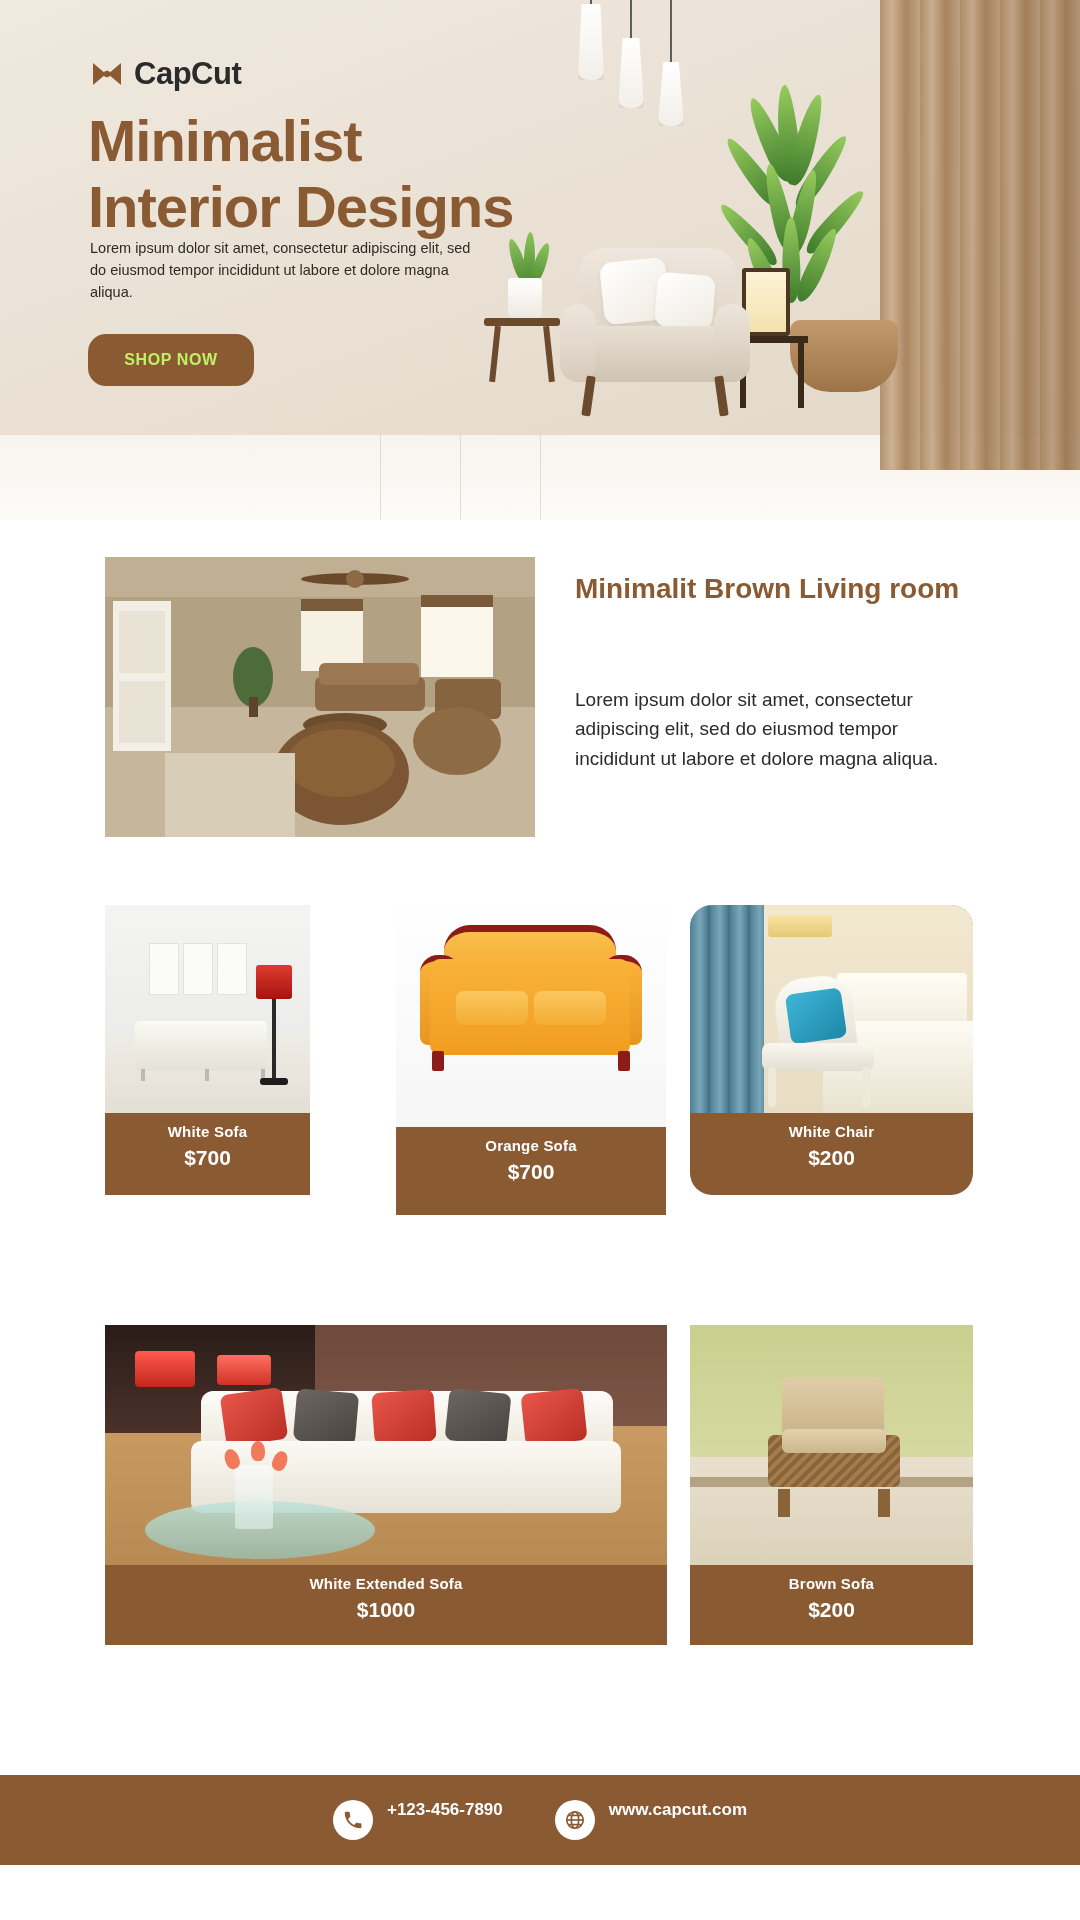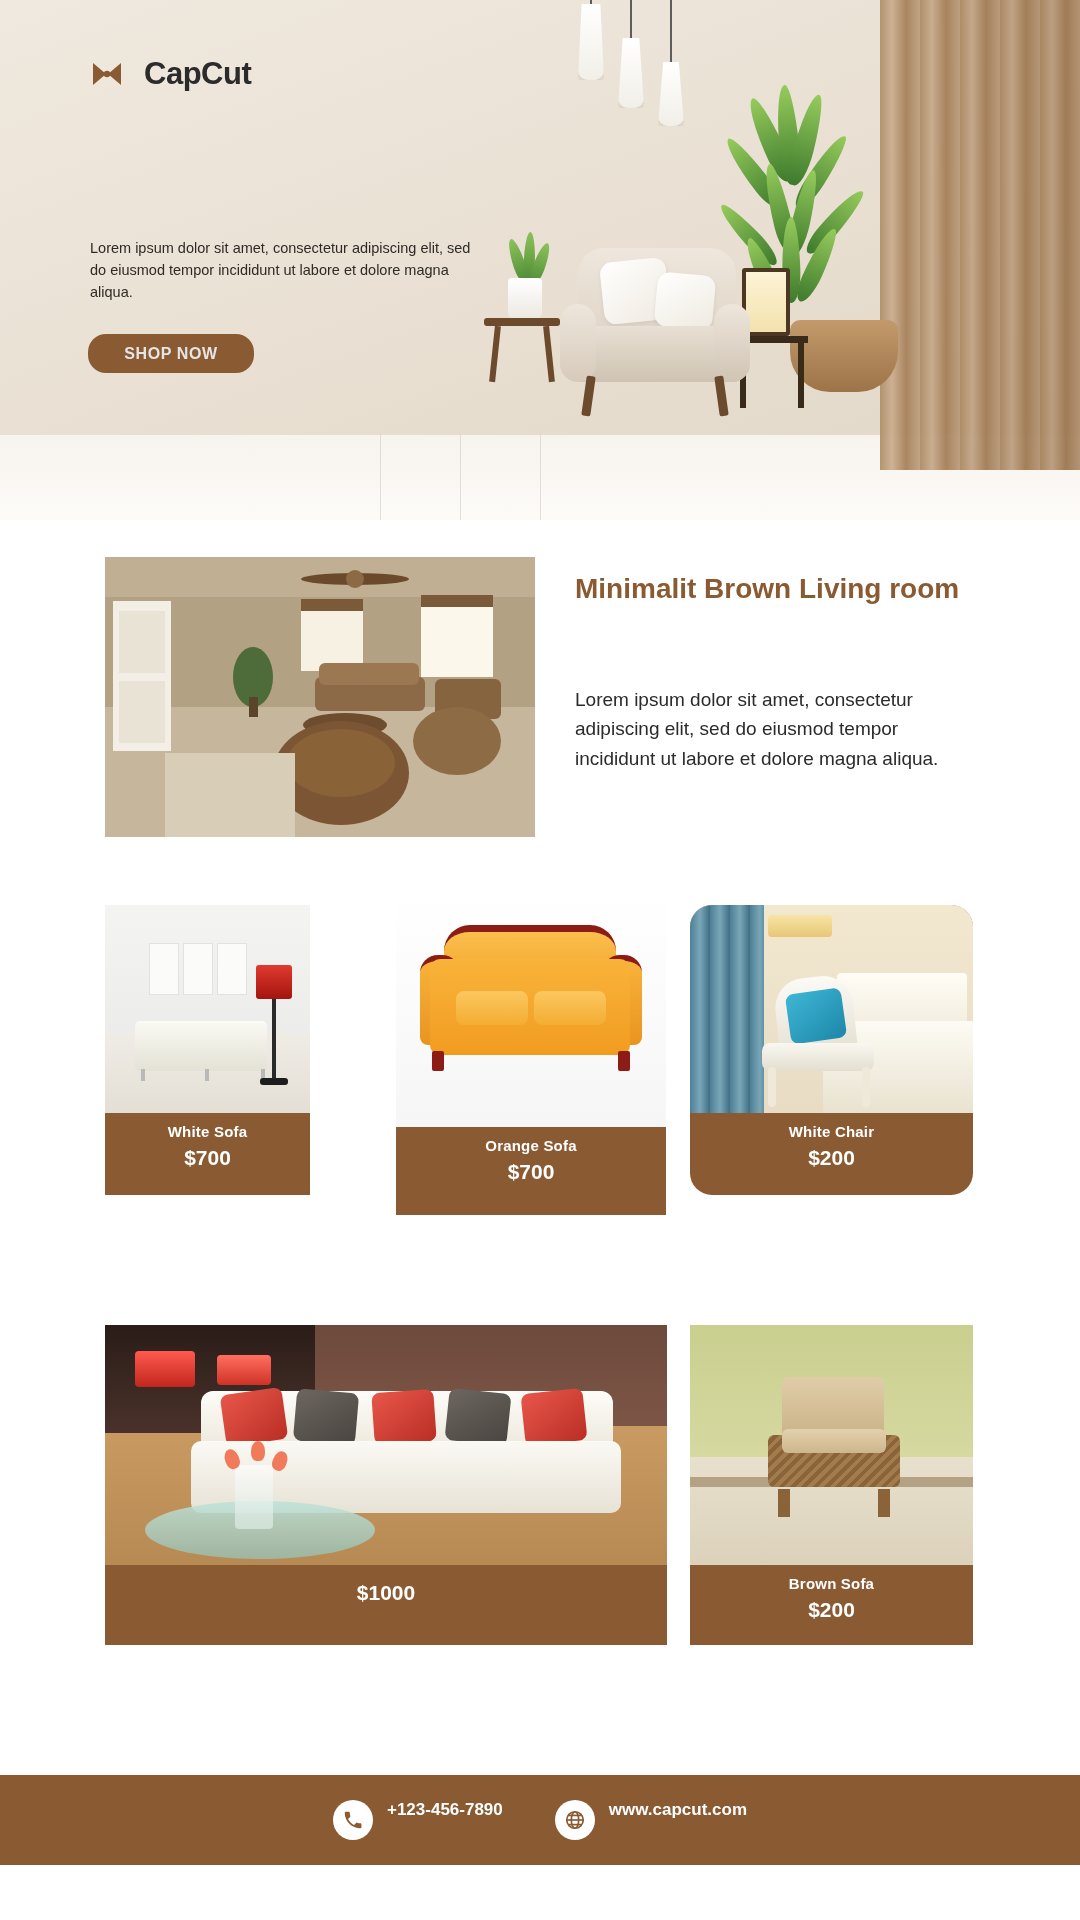--- a/index.html
+++ b/index.html
@@ -172,40 +172,40 @@
     position: absolute; left: 736px; top: 336px; width: 72px; height: 72px;
   }
   .lt-top { width: 72px; height: 7px; background: #3a2a1a; }
   .lt-leg { position: absolute; top: 7px; width: 6px; height: 65px; background: #3a2a1a; }
   .lt-leg.a { left: 4px; }
   .lt-leg.b { right: 4px; }
 
   
   .logo-row {
     position: absolute; left: 90px; top: 56px;
-    display: flex; align-items: center; gap: 20px;
+    display: flex; align-items: center; gap: 10px;
   }
   .logo-mark { width: 34px; height: 30px; }
   .logo-text {
     font-size: 31px; font-weight: bold; color: #2b2b2b; letter-spacing: -0.5px;
   }
   .hero-title {
     position: absolute; left: 88px; top: 108px;
     font-size: 58px; line-height: 1.13; font-weight: bold;
     color: #8a5a33; letter-spacing: -1px;
   }
   .hero-sub {
     position: absolute; left: 90px; top: 238px;
     width: 400px;
     font-size: 14.5px; line-height: 1.5; color: #2f2a25;
   }
   .shop-btn {
     position: absolute; left: 88px; top: 334px;
-    width: 166px; height: 39px;
-    background: #8a5a33; color: #e5e5e5;
+    width: 166px; height: 52px;
+    background: #8a5a33; color: #bef264;
     border-radius: 18px; border: none;
     font-size: 16px; font-weight: bold; letter-spacing: 0.6px;
     cursor: pointer;
   }
 
   
   .feature {
     position: absolute; left: 0; top: 520px; width: 1080px; height: 330px;
   }
   .feature-img {
@@ -407,20 +407,24 @@
       <span class="logo-mark">
         <svg viewBox="0 0 34 30" width="34" height="30" aria-hidden="true">
           <path d="M3 4 L16 15 L3 26 Z" fill="#8a5a33"></path>
           <path d="M31 4 L18 15 L31 26 Z" fill="#8a5a33"></path>
           <circle cx="17" cy="15" r="3.2" fill="#8a5a33"></circle>
         </svg>
       </span>
       <span class="logo-text">CapCut</span>
     </div>
 
+    <h1 class="hero-title">
+      <span>Minimalist</span><br>
+      <span>Interior Designs</span>
+    </h1>
 
     <p class="hero-sub">Lorem ipsum dolor sit amet, consectetur adipiscing elit, sed do eiusmod tempor incididunt ut labore et dolore magna aliqua.</p>
 
     <button class="shop-btn">SHOP NOW</button>
   </section>
 
   <section class="feature">
     <div class="feature-img">
       <svg viewBox="0 0 430 280" width="430" height="280" preserveAspectRatio="none" aria-hidden="true">
         <rect x="0" y="0" width="430" height="280" fill="#b8a88d"></rect>
@@ -549,20 +553,21 @@
           <div class="es-cushion es-c5"></div>
           <div class="es-sofa"></div>
           <div class="es-table"></div>
           <div class="es-vase"></div>
           <div class="es-flower" style="left:120px;bottom:96px;transform:rotate(-20deg)"></div>
           <div class="es-flower" style="left:146px;bottom:104px"></div>
           <div class="es-flower" style="left:168px;bottom:94px;transform:rotate(22deg)"></div>
         </div>
       </div>
       <div class="card-label">
+        <div class="card-name">White Extended Sofa</div>
         <div class="card-price">$1000</div>
       </div>
     </article>
 
     <article class="card c-brown-sofa">
       <div class="card-img">
         <div class="scene">
           <div class="bs-bg"></div>
           <div class="bs-baseboard"></div>
           <div class="bs-chair">

